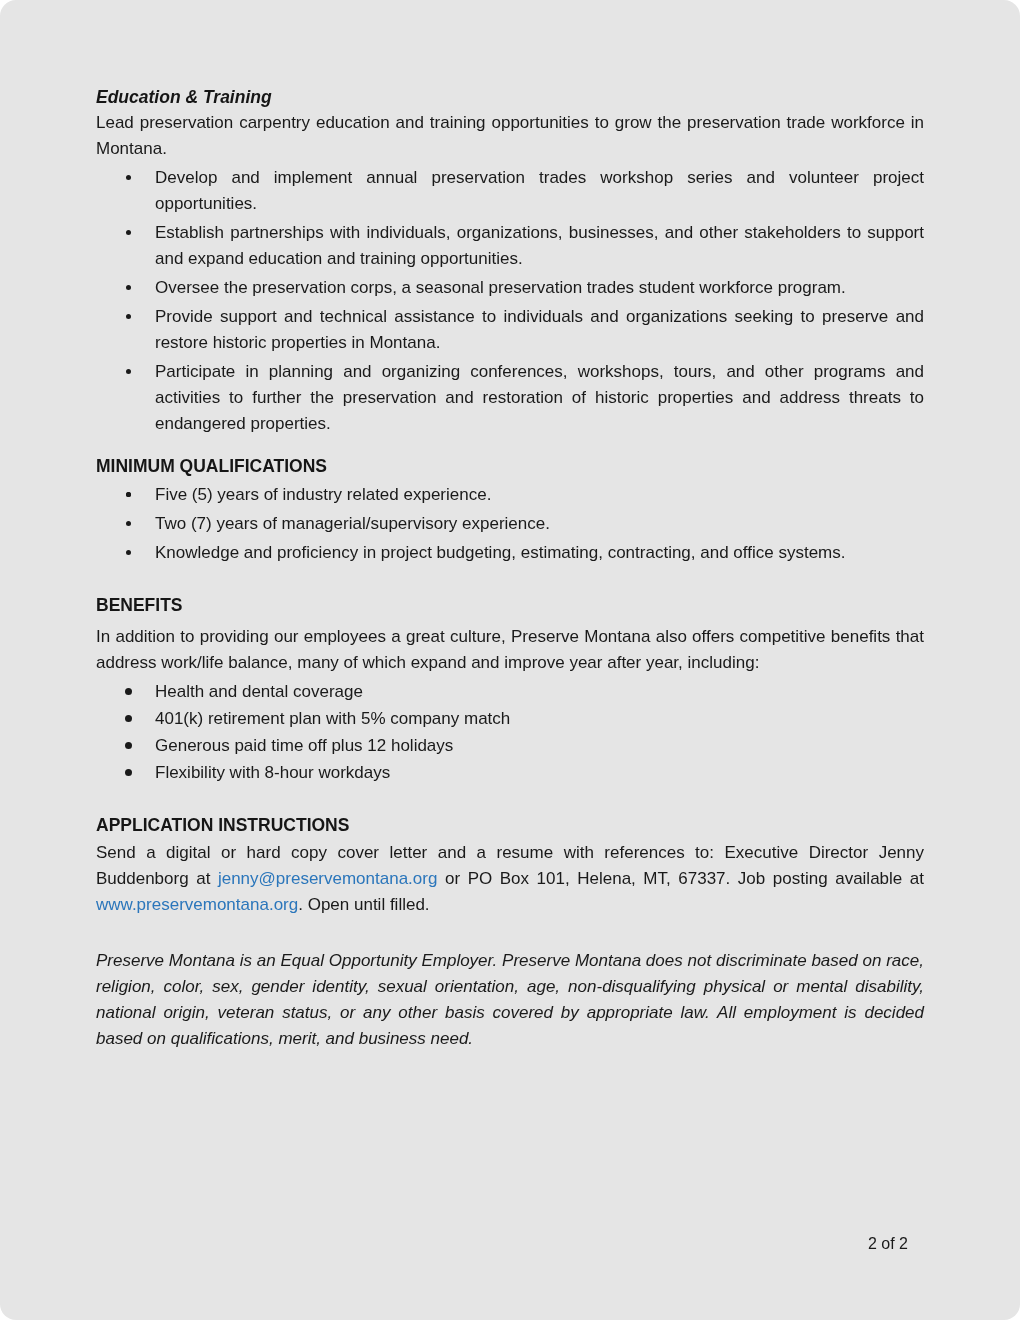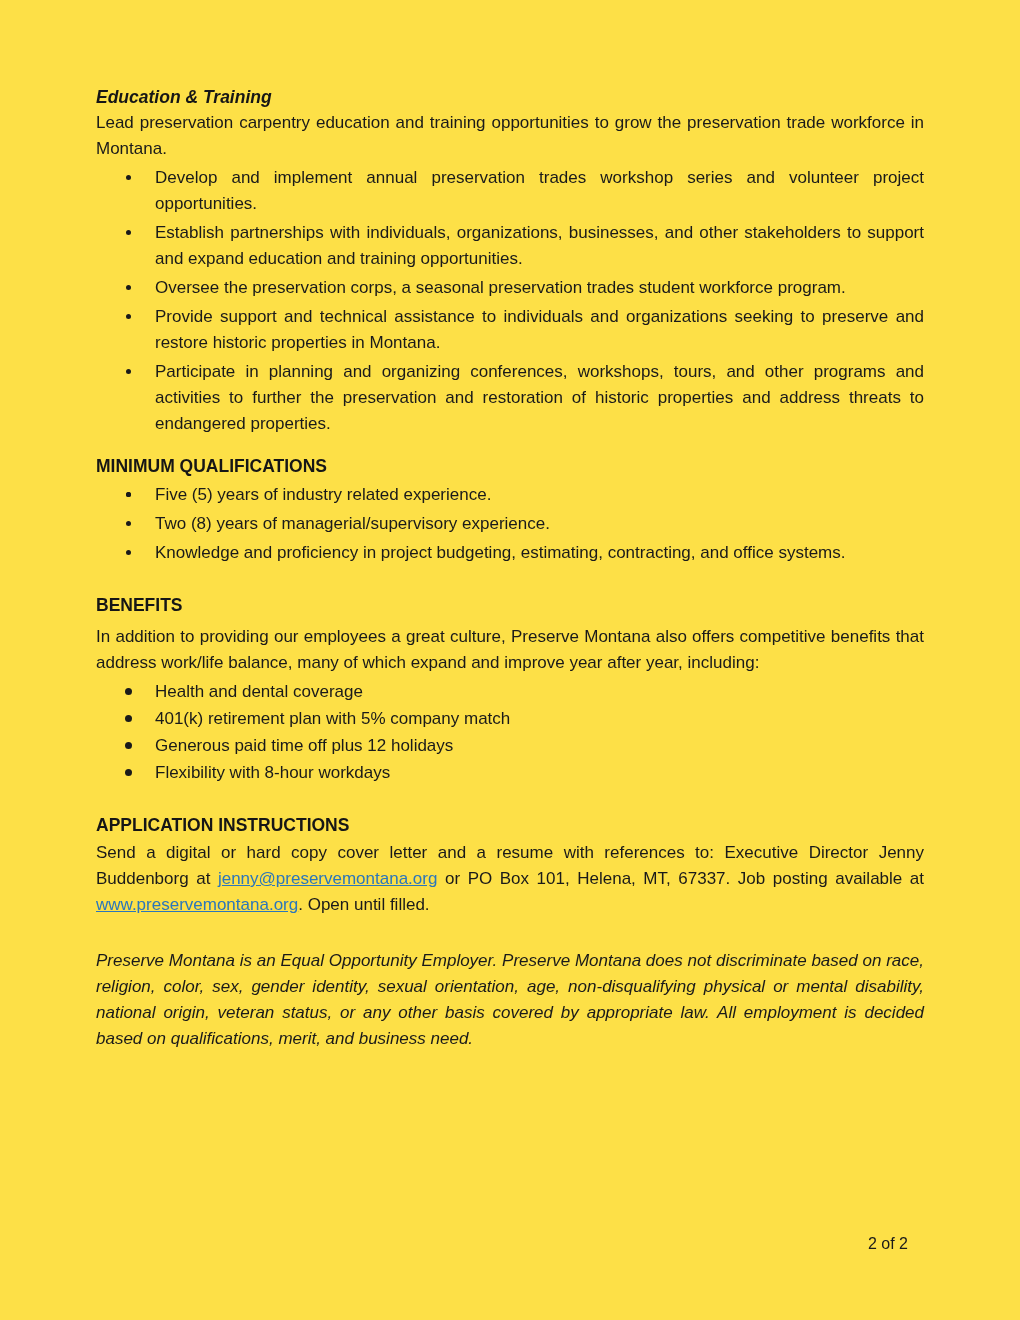--- a/index.html
+++ b/index.html
@@ -1,28 +1,29 @@
 <!DOCTYPE html>
 <html><head>
 <meta charset="utf-8">
 <style>
   html, body { margin: 0; padding: 0; background: #ffffff; }
   .page {
     position: relative;
     width: 1020px;
     height: 1320px;
     margin: 0 auto;
-    background: #fde047;
+    background: #e5e5e5;
     box-sizing: border-box;
     padding: 84px 96px 0 96px;
     font-family: "Liberation Sans", "DejaVu Sans", sans-serif;
     font-size: 17px;
     line-height: 26px;
     color: #1a1a1a;
     overflow: hidden;
+    border-radius: 16px;
   }
   h2 {
     font-size: 17.5px;
     font-weight: 700;
     line-height: 26px;
     margin: 0;
     color: #161616;
   }
   .h-italic { font-style: italic; margin-bottom: 0; }
   .h-mq  { margin-top: 16px; }
@@ -49,21 +50,20 @@
     width: 5px;
     height: 5px;
     border-radius: 50%;
     background: #1a1a1a;
   }
   ul.benefits li { margin-bottom: 1px; text-align: left; }
   ul.benefits .dot { width: 7px; height: 7px; left: 29px; top: 9px; }
   .mq-list { margin-top: 0; }
   .app-para a, .link {
     color: #2b76bb;
-    text-decoration: underline;
     cursor: pointer;
   }
   .eeo {
     font-style: italic;
     margin-top: 30px;
   }
   .footer-pagenum {
     position: absolute;
     top: 1233px;
     right: 112px;
@@ -84,21 +84,21 @@
     <li><span class="dot"></span><span>Establish partnerships with individuals, organizations, businesses, and other stakeholders to support and expand education and training opportunities.</span></li>
     <li><span class="dot"></span><span>Oversee the preservation corps, a seasonal preservation trades student workforce program.</span></li>
     <li><span class="dot"></span><span>Provide support and technical assistance to individuals and organizations seeking to preserve and restore historic properties in Montana.</span></li>
     <li><span class="dot"></span><span>Participate in planning and organizing conferences, workshops, tours, and other programs and activities to further the preservation and restoration of historic properties and address threats to endangered properties.</span></li>
   </ul>
 
   <h2 class="h-mq">MINIMUM QUALIFICATIONS</h2>
   <ul class="bullets mq-list">
     <li><span class="dot"></span></li>
     <li><span class="dot"></span><span>Five (5) years of industry related experience.</span></li>
-    <li><span class="dot"></span><span>Two (8) years of managerial/supervisory experience.</span></li>
+    <li><span class="dot"></span><span>Two (7) years of managerial/supervisory experience.</span></li>
     <li><span class="dot"></span><span>Knowledge and proficiency in project budgeting, estimating, contracting, and office systems.</span></li>
   </ul>
 
   <h2 class="h-ben">BENEFITS</h2>
   <p class="just intro">In addition to providing our employees a great culture, Preserve Montana also offers competitive benefits that address work/life balance, many of which expand and improve year after year, including:</p>
   <ul class="bullets benefits">
     <li><span class="dot"></span><span>Health and dental coverage</span></li>
     <li><span class="dot"></span><span>401(k) retirement plan with 5% company match</span></li>
     <li><span class="dot"></span><span>Generous paid time off plus 12 holidays</span></li>
     <li><span class="dot"></span><span>Flexibility with 8-hour workdays</span></li>

